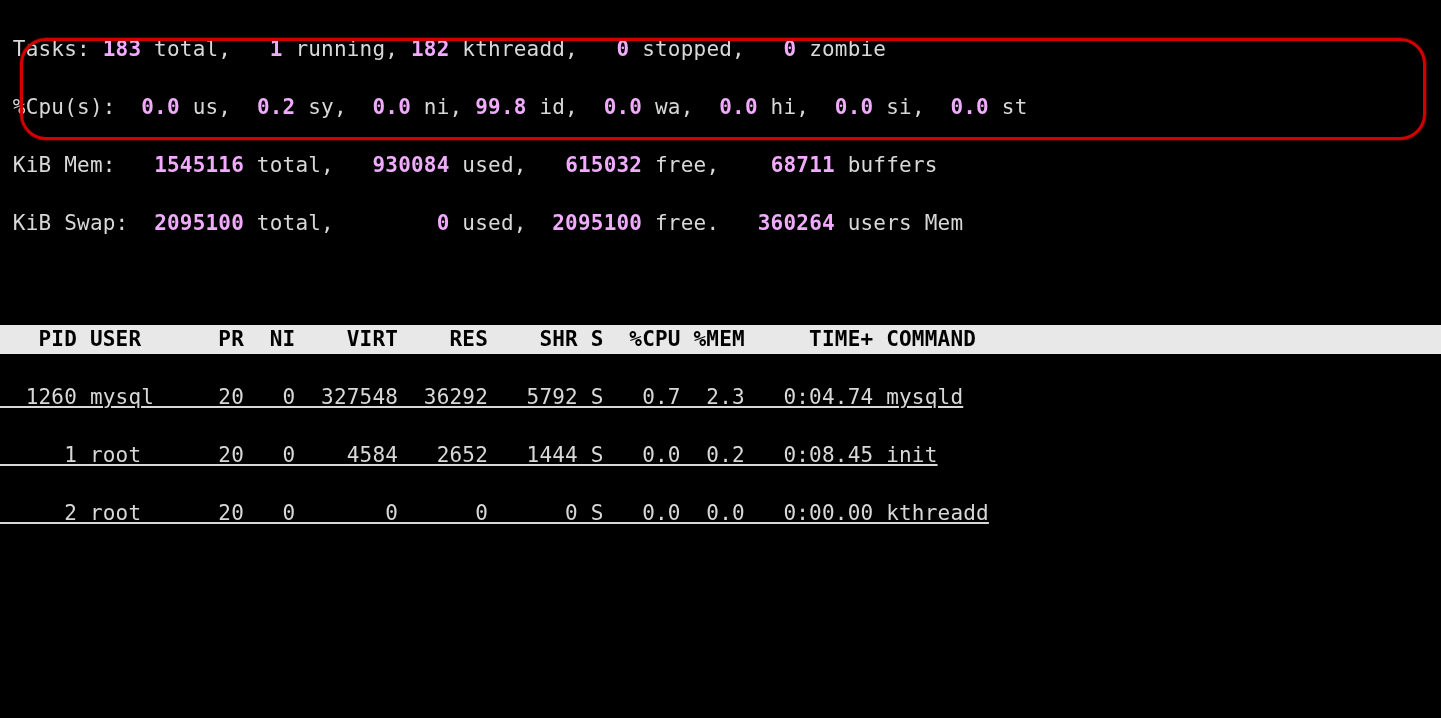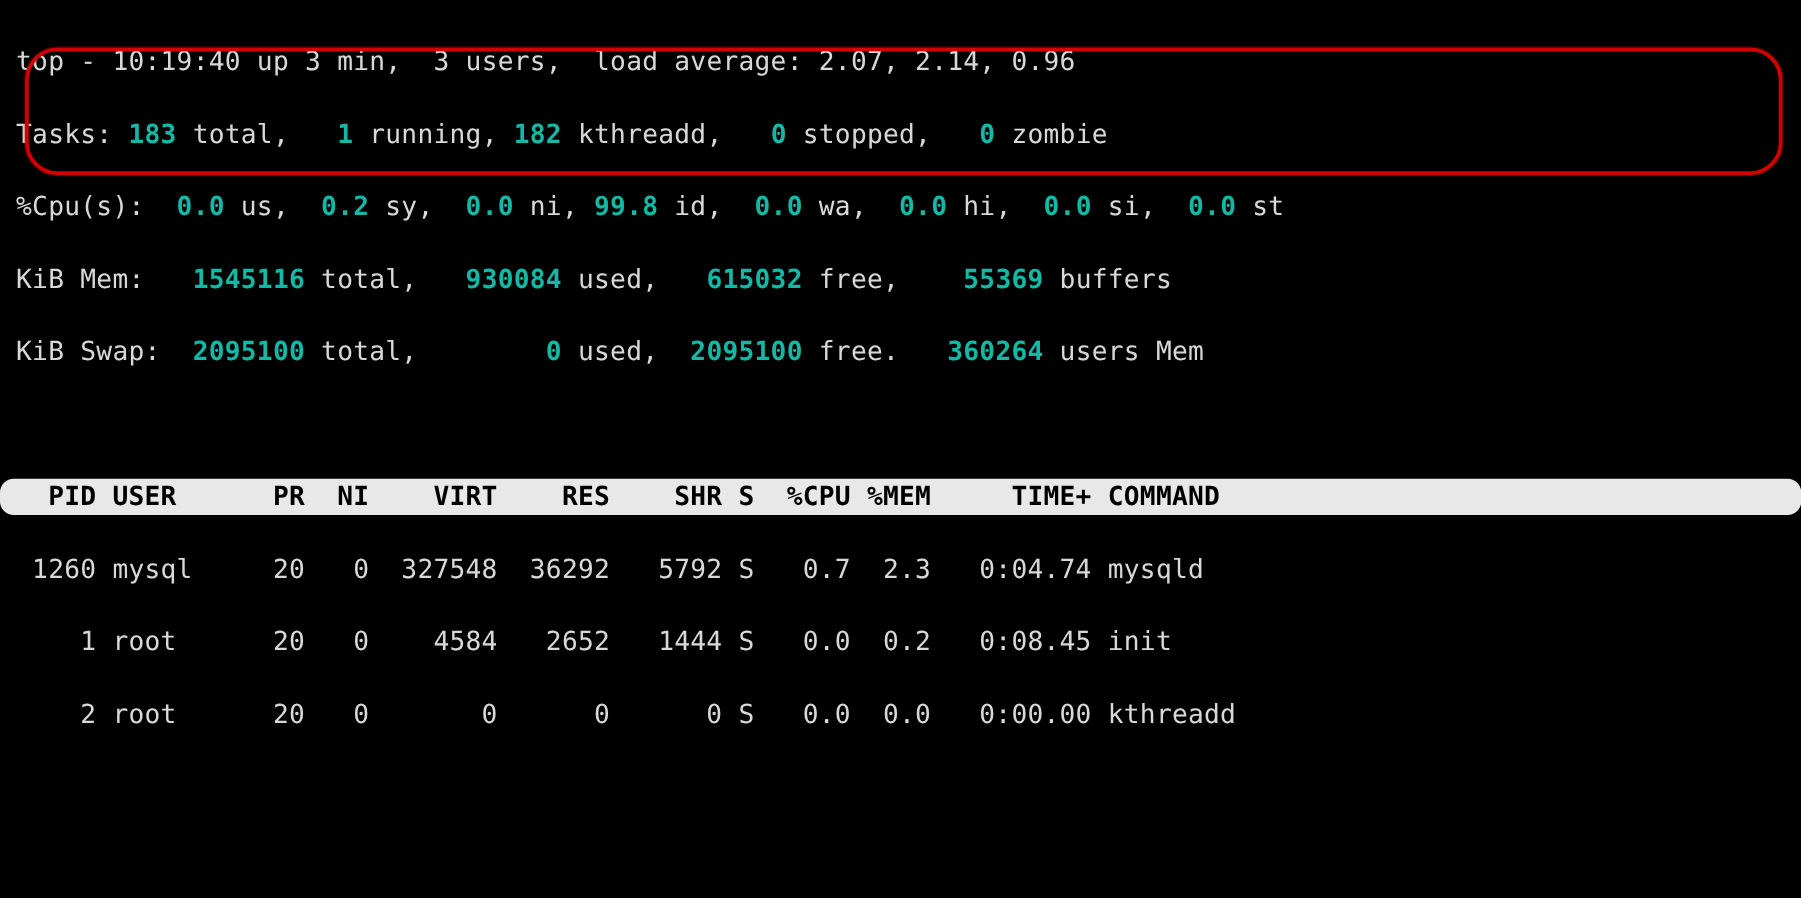--- a/index.html
+++ b/index.html
@@ -12,50 +12,48 @@
   }
   .terminal {
     font-family: "DejaVu Sans Mono", "Liberation Mono", "Courier New", monospace;
     font-size: 21px;
     line-height: 29px;
     color: #d8d8d8;
     white-space: pre;
     padding: 6px 0 0 0;
     letter-spacing: 0.2px;
   }
-  .bold  { font-weight: bold; color: #14b8a6; }
+  .bold  { font-weight: bold; color: #f0abfc; }
   .hdr   {
     background: #e8e8e8;
     color: #000;
     font-weight: bold;
     display: block;
-    border-radius: 11px;
   }
-  .row   { display: block; }
+  .row   { display: block; text-decoration: underline; }
   .annot {
     position: absolute;
     border: 3px solid #d30000;
     border-radius: 26px;
     pointer-events: none;
     left: 20px;
     top: 38px;
     width: 1400px;
     height: 96px;
     box-shadow: 0 0 0 1px rgba(211,0,0,0.3);
   }
   .terminal .line { display: block; }
 </style>
 </head>
 <body>
 
 <div class="terminal">
-<span class="line"><span> top - </span><span>10:19:40</span><span> up </span><span>3 min</span><span>,  </span><span>3 users</span><span>,  load average: </span><span>2.07, 2.14, 0.96</span></span>
 <span class="line"><span> Tasks: </span><span class="bold">183</span><span> total,   </span><span class="bold">1</span><span> running, </span><span class="bold">182</span><span> kthreadd,   </span><span class="bold">0</span><span> stopped,   </span><span class="bold">0</span><span> zombie</span></span>
 <span class="line"><span> %Cpu(s):  </span><span class="bold">0.0</span><span> us,  </span><span class="bold">0.2</span><span> sy,  </span><span class="bold">0.0</span><span> ni, </span><span class="bold">99.8</span><span> id,  </span><span class="bold">0.0</span><span> wa,  </span><span class="bold">0.0</span><span> hi,  </span><span class="bold">0.0</span><span> si,  </span><span class="bold">0.0</span><span> st</span></span>
-<span class="line"><span> KiB Mem:   </span><span class="bold">1545116</span><span> total,   </span><span class="bold">930084</span><span> used,   </span><span class="bold">615032</span><span> free,    </span><span class="bold">55369</span><span> buffers</span></span>
+<span class="line"><span> KiB Mem:   </span><span class="bold">1545116</span><span> total,   </span><span class="bold">930084</span><span> used,   </span><span class="bold">615032</span><span> free,    </span><span class="bold">68711</span><span> buffers</span></span>
 <span class="line"><span> KiB Swap:  </span><span class="bold">2095100</span><span> total,        </span><span class="bold">0</span><span> used,  </span><span class="bold">2095100</span><span> free.   </span><span class="bold">360264</span><span> users Mem</span></span>
 <span class="line"> </span>
 <span class="hdr">   PID USER      PR  NI    VIRT    RES    SHR S  %CPU %MEM     TIME+ COMMAND             </span>
 <span class="row">  1260 mysql     20   0  327548  36292   5792 S   0.7  2.3   0:04.74 mysqld</span>
 <span class="row">     1 root      20   0    4584   2652   1444 S   0.0  0.2   0:08.45 init</span>
 <span class="row">     2 root      20   0       0      0      0 S   0.0  0.0   0:00.00 kthreadd</span>
 
 
 
 

